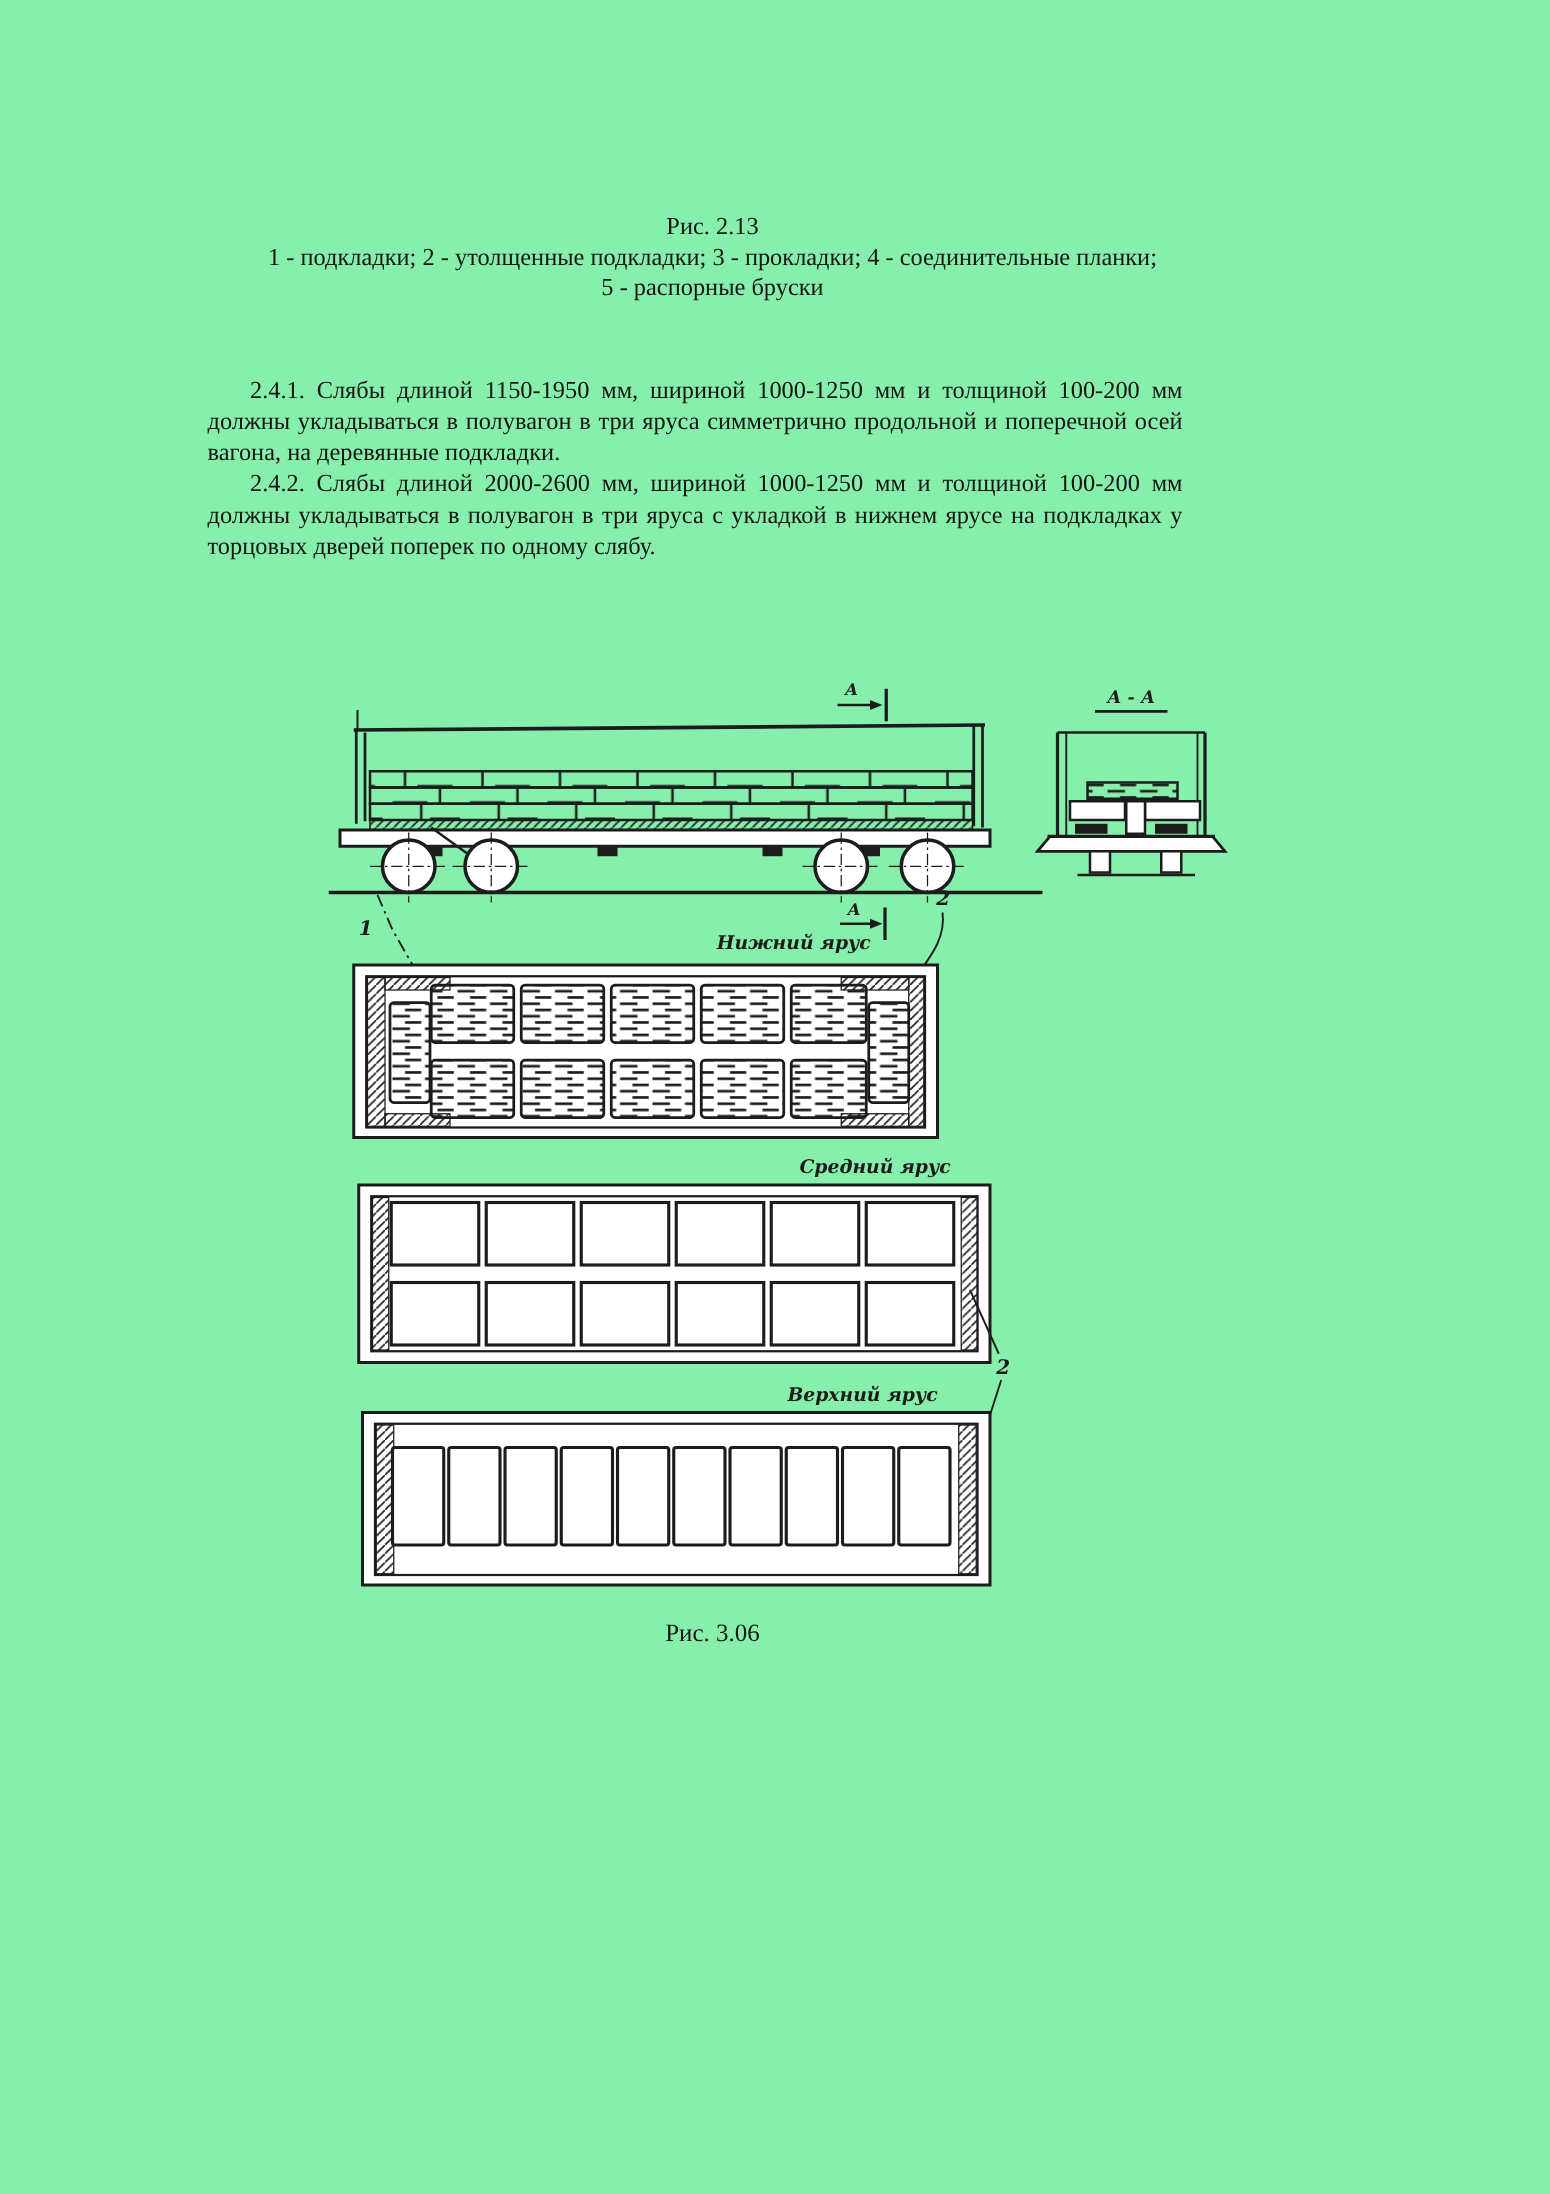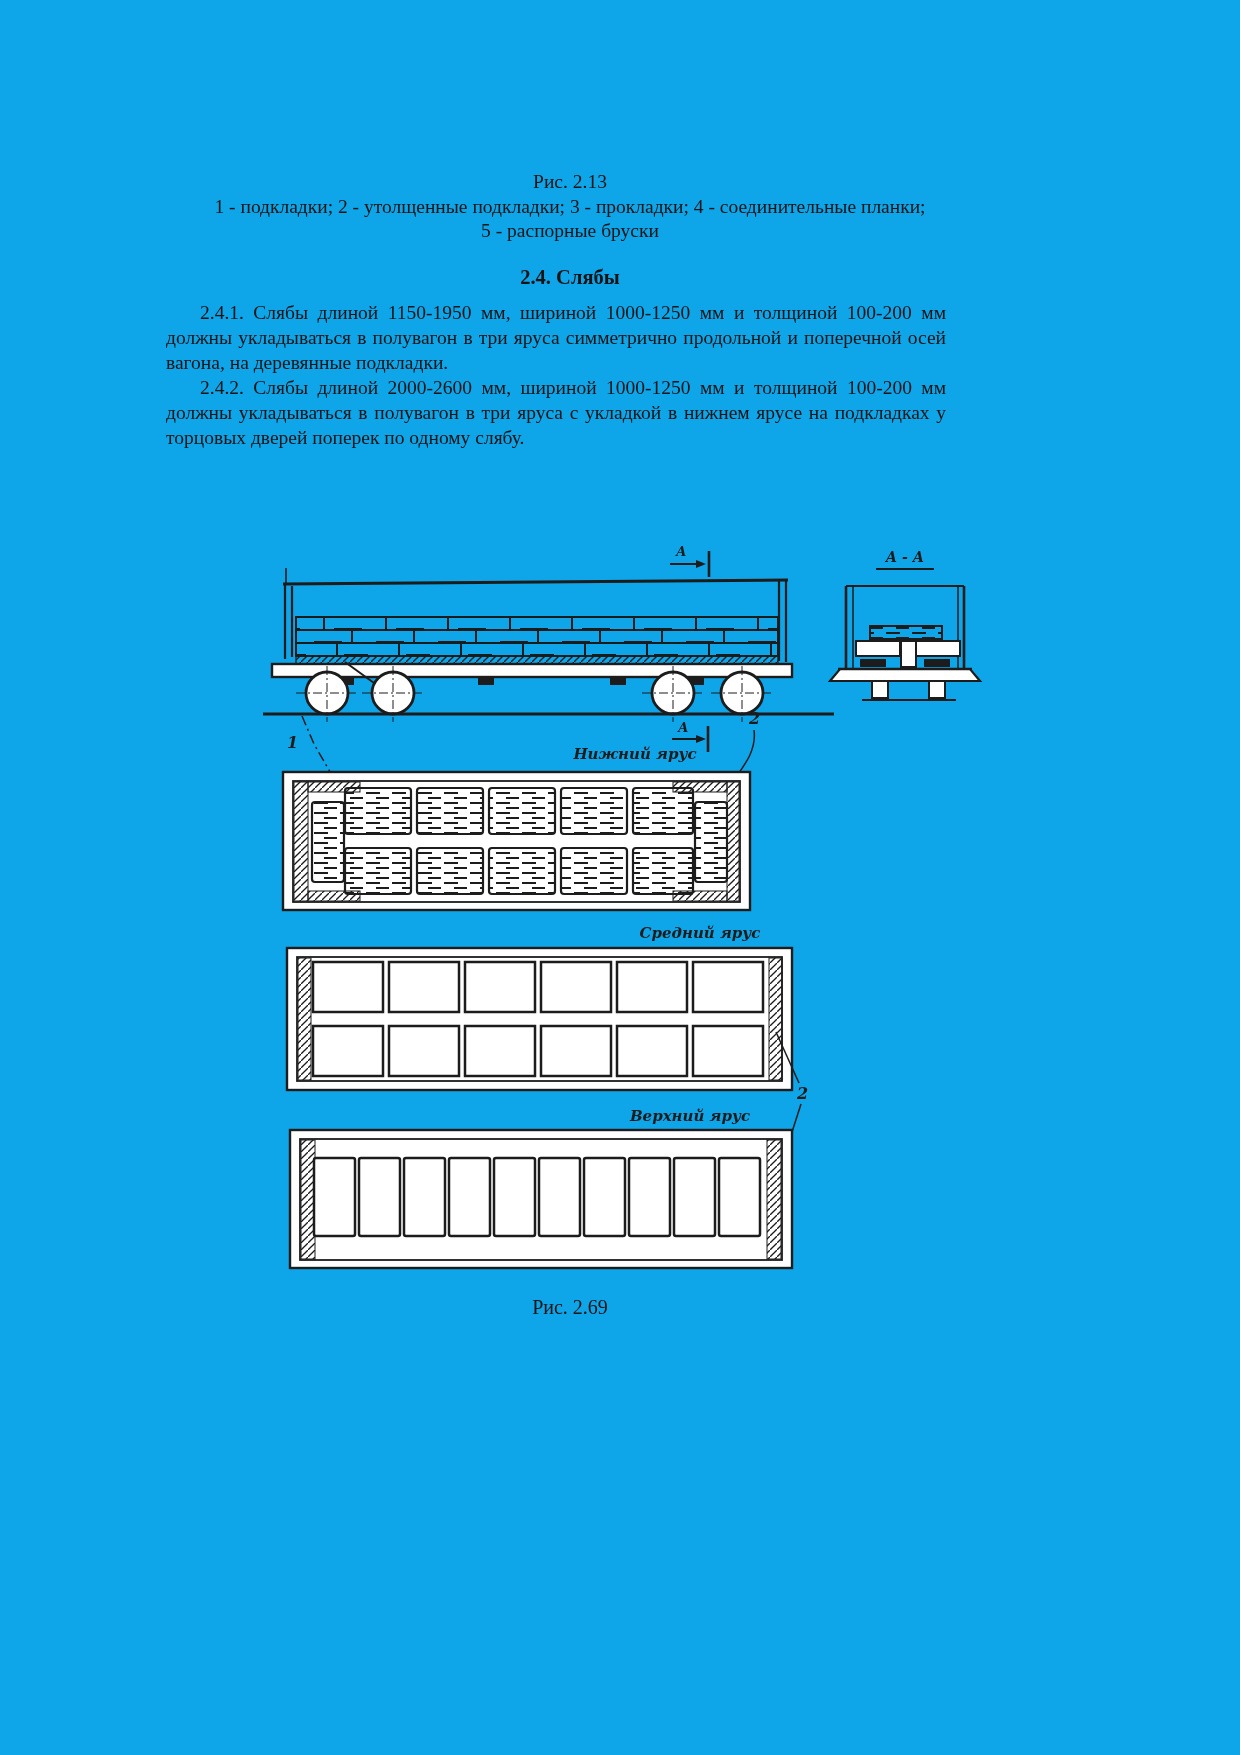--- a/index.html
+++ b/index.html
@@ -1,18 +1,18 @@
 <!DOCTYPE html>
 <html><head>
 <meta charset="utf-8">
 <style>
   * { box-sizing: border-box; }
   html, body { margin:0; padding:0; background:#ffffff; }
   .page {
-    position:relative; width:1240px; height:1755px; background:#0ea5e9;
+    position:relative; width:1240px; height:1755px; background:#86efac;
     font-family:"Liberation Serif", serif; color:#141414; overflow:hidden;
   }
   .centercol { position:absolute; left:120px; width:900px; text-align:center; }
   .cap { font-size:19.5px; line-height:24.5px; }
   .heading { font-weight:bold; font-size:20.5px; }
   .bodytext {
     position:absolute; left:166px; top:300px; width:780px;
     font-size:19.5px; line-height:25px; text-align:justify;
   }
   .bodytext p { margin:0; text-indent:34px; }
@@ -26,21 +26,20 @@
 <body>
 
 <div class="page">
 
   <div class="centercol cap" style="top:170px;">
     <div>Рис. 2.13</div>
     <div>1 - подкладки; 2 - утолщенные подкладки; 3 - прокладки; 4 - соединительные планки;</div>
     <div>5 - распорные бруски</div>
   </div>
 
-  <div class="centercol heading" style="top:266px;">2.4. Слябы</div>
 
   <div class="bodytext">
     <p>2.4.1. Слябы длиной 1150-1950 мм, шириной 1000-1250 мм и толщиной 100-200 мм должны укладываться в полувагон в три яруса симметрично продольной и поперечной осей вагона, на деревянные подкладки.</p>
     <p>2.4.2. Слябы длиной 2000-2600 мм, шириной 1000-1250 мм и толщиной 100-200 мм должны укладываться в полувагон в три яруса с укладкой в нижнем ярусе на подкладках у торцовых дверей поперек по одному слябу.</p>
   </div>
 
   <svg class="figure-svg" width="1240" height="810" viewBox="0 0 1240 810">
     <defs>
       <pattern id="hatch" width="7" height="7" patternUnits="userSpaceOnUse">
         <path d="M-1,8 L8,-1" stroke="#1c1c1c" stroke-width="1.3"></path>
@@ -208,16 +207,16 @@
       <rect x="494" y="678" width="41" height="78" rx="2" fill="#ffffff" stroke-width="2.5"></rect>
       <rect x="539" y="678" width="41" height="78" rx="2" fill="#ffffff" stroke-width="2.5"></rect>
       <rect x="584" y="678" width="41" height="78" rx="2" fill="#ffffff" stroke-width="2.5"></rect>
       <rect x="629" y="678" width="41" height="78" rx="2" fill="#ffffff" stroke-width="2.5"></rect>
       <rect x="674" y="678" width="41" height="78" rx="2" fill="#ffffff" stroke-width="2.5"></rect>
       <rect x="719" y="678" width="41" height="78" rx="2" fill="#ffffff" stroke-width="2.5"></rect>
     </g>
   </svg>
 
   <div class="centercol cap" style="top:1294px; font-size:20px; line-height:26px;">
-    <div>Рис. 2.69</div>
+    <div>Рис. 3.06</div>
   </div>
 
 </div>
 
 </body></html>

